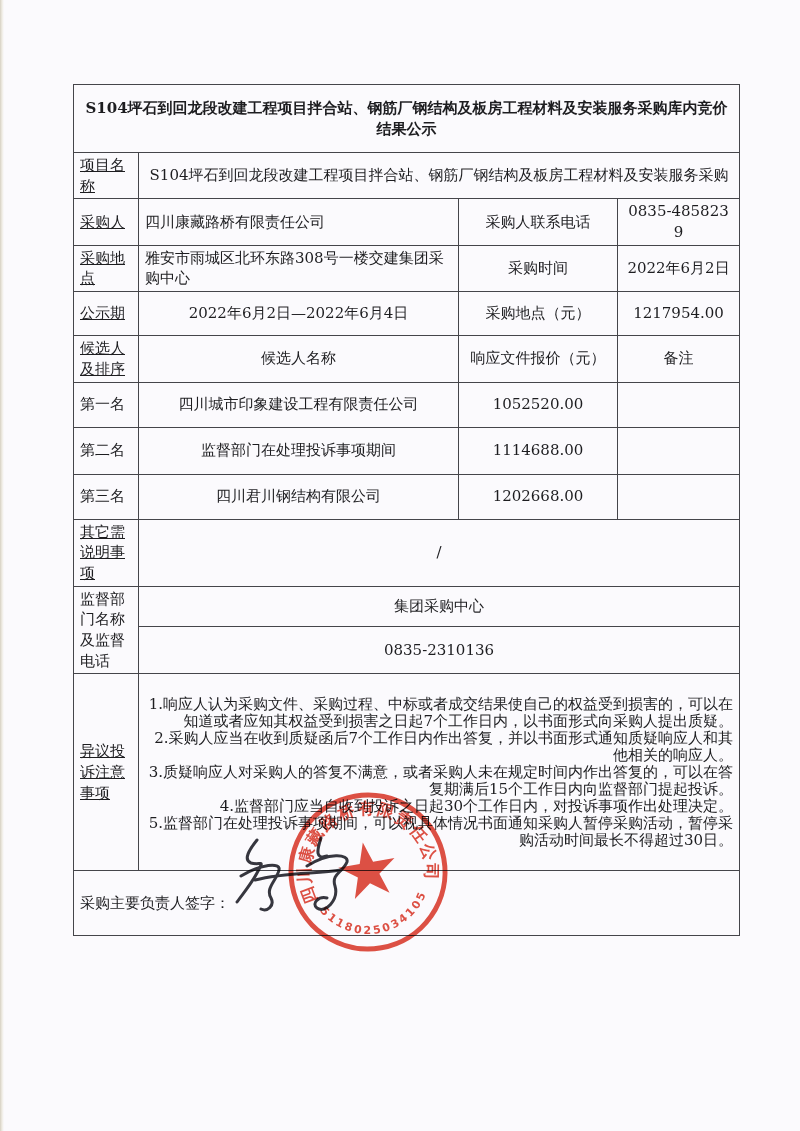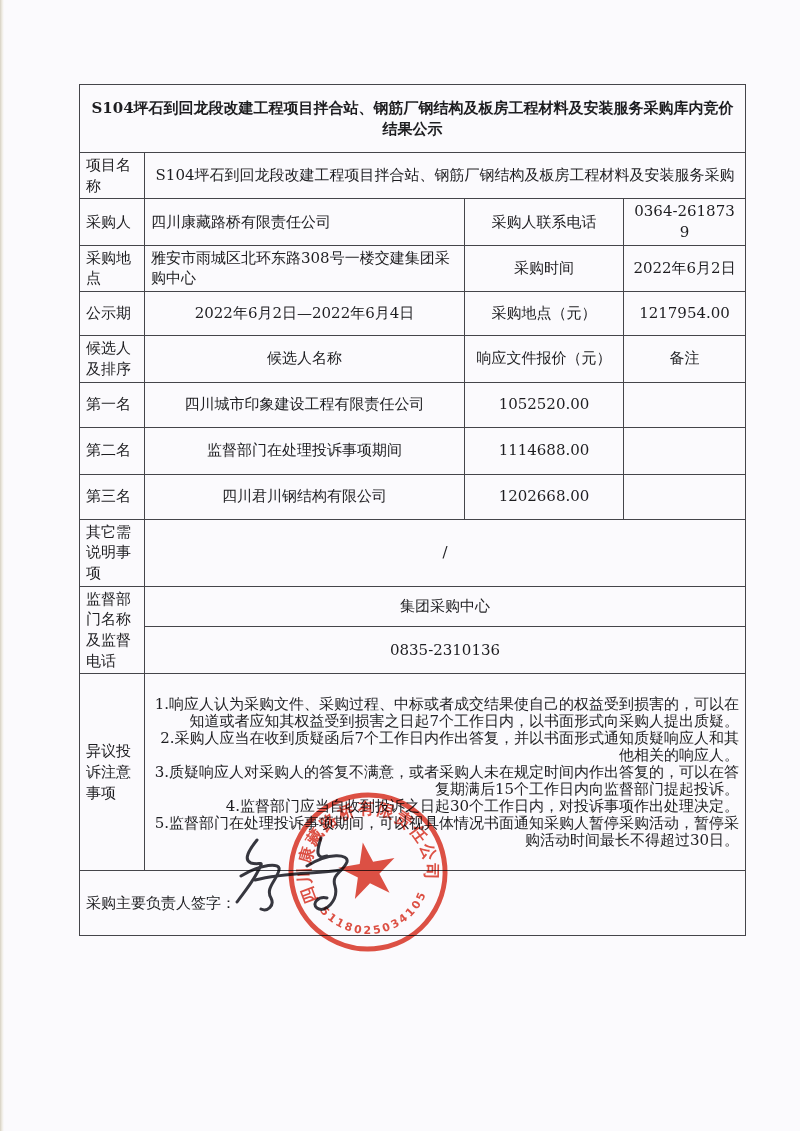--- a/index.html
+++ b/index.html
@@ -9,36 +9,36 @@
     background:#fbfafd;
     font-family:"DejaVu Serif","Liberation Serif",serif;
     color:#1d1d20;
     overflow:hidden;
   }
   .page-edge-left {
     position:absolute; left:0; top:0; width:4px; height:100%;
     background:linear-gradient(90deg,#d6d0c2,#efece4,#fbfafd);
   }
   table.doc {
-    position:absolute; left:79px; top:84px; width:666px;
+    position:absolute; left:73px; top:84px; width:666px;
     border-collapse:collapse; table-layout:fixed;
   }
   table.doc td {
     border:1.6px solid #45454a;
     font-size:15px;
     padding:2px 6px;
     word-break:break-all;
     vertical-align:middle;
     line-height:1.38;
   }
   td.title-cell {
     font-size:20px; font-weight:bold; text-align:center;
     line-height:1.55; padding:6px 10px;
   }
-  td.lbl { padding:2px 2px 2px 4px; }
+  td.lbl { padding:2px 2px 2px 4px;text-decoration:underline; }
   td.lbl-c { padding:2px 2px; }
   td.c { text-align:center; }
   td.l { text-align:left; }
   td.project-val { font-size:14px; white-space:nowrap; overflow:hidden; padding:2px 4px;text-align:center; }
   td.objection-cell { vertical-align:middle; padding:4px 8px; }
   .obj-item { font-size:15px; line-height:17px; text-align:right; }
   td.sign-cell { padding:6px 10px; font-size:16px; }
   .sign-label { display:inline-block; margin-top:-6px; }
 
   .stamp-svg {
@@ -67,21 +67,21 @@
     <td class="title-cell" colspan="4">S104坪石到回龙段改建工程项目拌合站、钢筋厂钢结构及板房工程材料及安装服务采购库内竞价结果公示</td>
   </tr>
   <tr style="height:44px">
     <td class="lbl">项目名称</td>
     <td class="project-val" colspan="3">S104坪石到回龙段改建工程项目拌合站、钢筋厂钢结构及板房工程材料及安装服务采购</td>
   </tr>
   <tr style="height:45px">
     <td class="lbl">采购人</td>
     <td class="l">四川康藏路桥有限责任公司</td>
     <td class="c">采购人联系电话</td>
-    <td class="c">0364-2618739</td>
+    <td class="c">0835-4858239</td>
   </tr>
   <tr style="height:46px">
     <td class="lbl">采购地点</td>
     <td class="l">雅安市雨城区北环东路308号一楼交建集团采购中心</td>
     <td class="c">采购时间</td>
     <td class="c">2022年6月2日</td>
   </tr>
   <tr style="height:44px">
     <td class="lbl">公示期</td>
     <td class="c">2022年6月2日—2022年6月4日</td>

